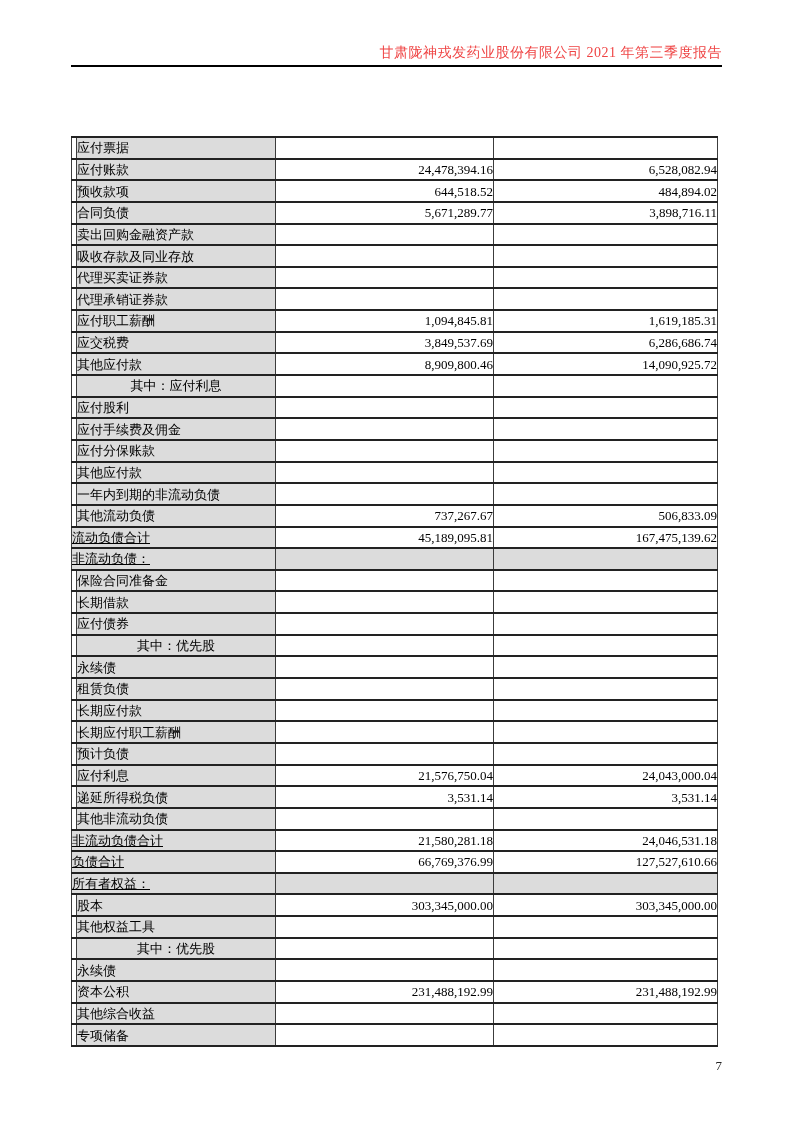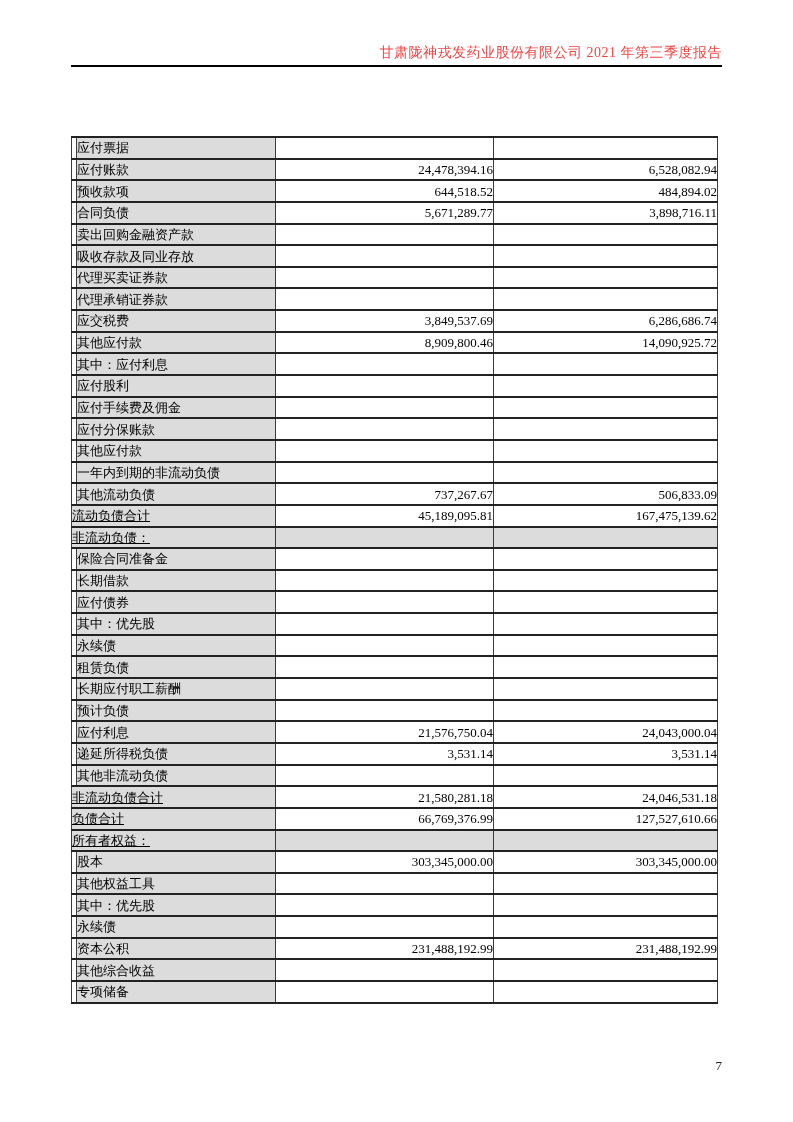--- a/index.html
+++ b/index.html
@@ -45,21 +45,21 @@
     font-size:13px;
     line-height:19px;
     overflow:hidden;
     white-space:nowrap;
     vertical-align:middle;
   }
   td.spacer-cell{background:#ffffff;}
   td.label-cell{background:var(--shade,#dcdcdc);}
   td.indent-0{padding-left:5px;text-decoration:underline;}
   td.indent-1{padding-left:25px;}
-  td.indent-2{padding-left:40px;}
+  td.indent-2{padding-left:40px;text-align:center;}
   td.indent-3{padding-left:72px;}
   td.value-cell{
     background:#ffffff;
     text-align:right;
     padding-right:4px;
   }
   tr.section-row td.value-cell{background:var(--shade,#dcdcdc);}
 
   .page-number{
     position:absolute;
@@ -129,20 +129,26 @@
           <td class="value-cell"></td>
         </tr>
         <tr>
           <td class="spacer-cell"></td>
           <td class="label-cell indent-1">代理承销证券款</td>
           <td class="value-cell"></td>
           <td class="value-cell"></td>
         </tr>
         <tr>
           <td class="spacer-cell"></td>
+          <td class="label-cell indent-1">应付职工薪酬</td>
+          <td class="value-cell">1,094,845.81</td>
+          <td class="value-cell">1,619,185.31</td>
+        </tr>
+        <tr>
+          <td class="spacer-cell"></td>
           <td class="label-cell indent-1">应交税费</td>
           <td class="value-cell">3,849,537.69</td>
           <td class="value-cell">6,286,686.74</td>
         </tr>
         <tr>
           <td class="spacer-cell"></td>
           <td class="label-cell indent-1">其他应付款</td>
           <td class="value-cell">8,909,800.46</td>
           <td class="value-cell">14,090,925.72</td>
         </tr>
@@ -229,20 +235,26 @@
           <td class="value-cell"></td>
         </tr>
         <tr>
           <td class="spacer-cell"></td>
           <td class="label-cell indent-1">租赁负债</td>
           <td class="value-cell"></td>
           <td class="value-cell"></td>
         </tr>
         <tr>
           <td class="spacer-cell"></td>
+          <td class="label-cell indent-1">长期应付款</td>
+          <td class="value-cell"></td>
+          <td class="value-cell"></td>
+        </tr>
+        <tr>
+          <td class="spacer-cell"></td>
           <td class="label-cell indent-1">长期应付职工薪酬</td>
           <td class="value-cell"></td>
           <td class="value-cell"></td>
         </tr>
         <tr>
           <td class="spacer-cell"></td>
           <td class="label-cell indent-1">预计负债</td>
           <td class="value-cell"></td>
           <td class="value-cell"></td>
         </tr>

